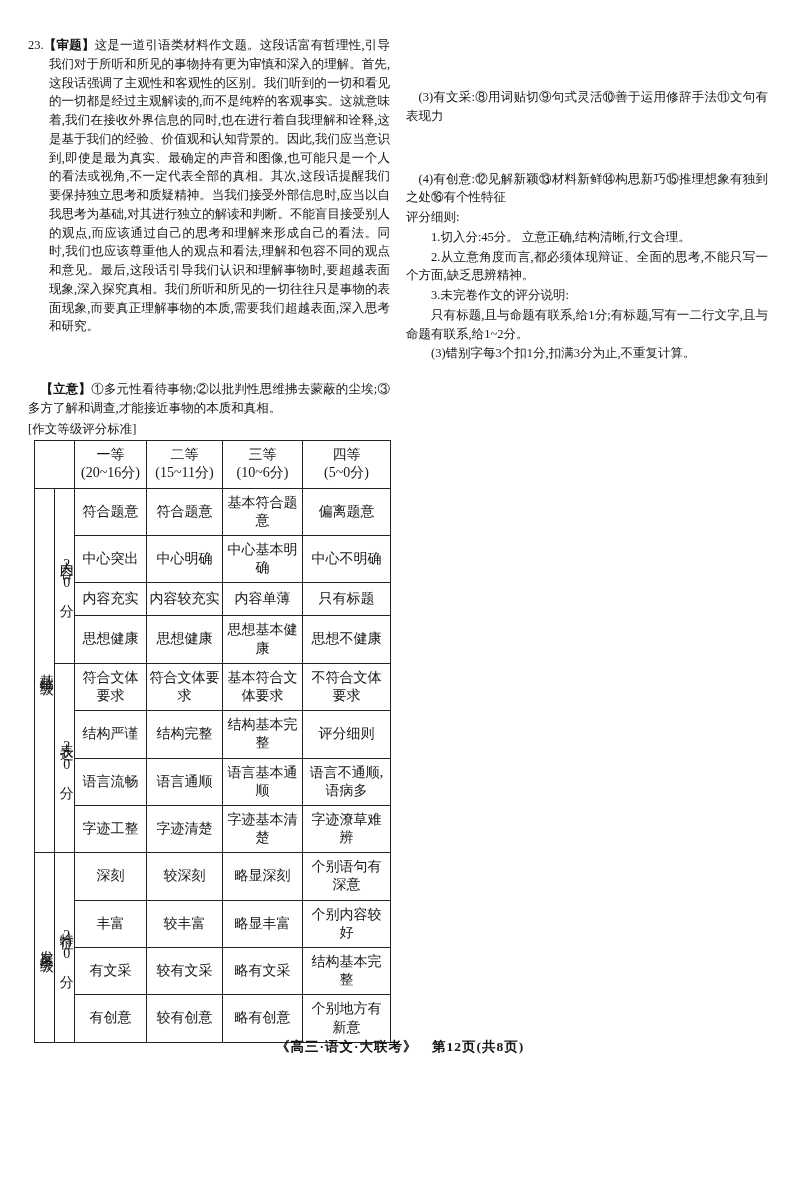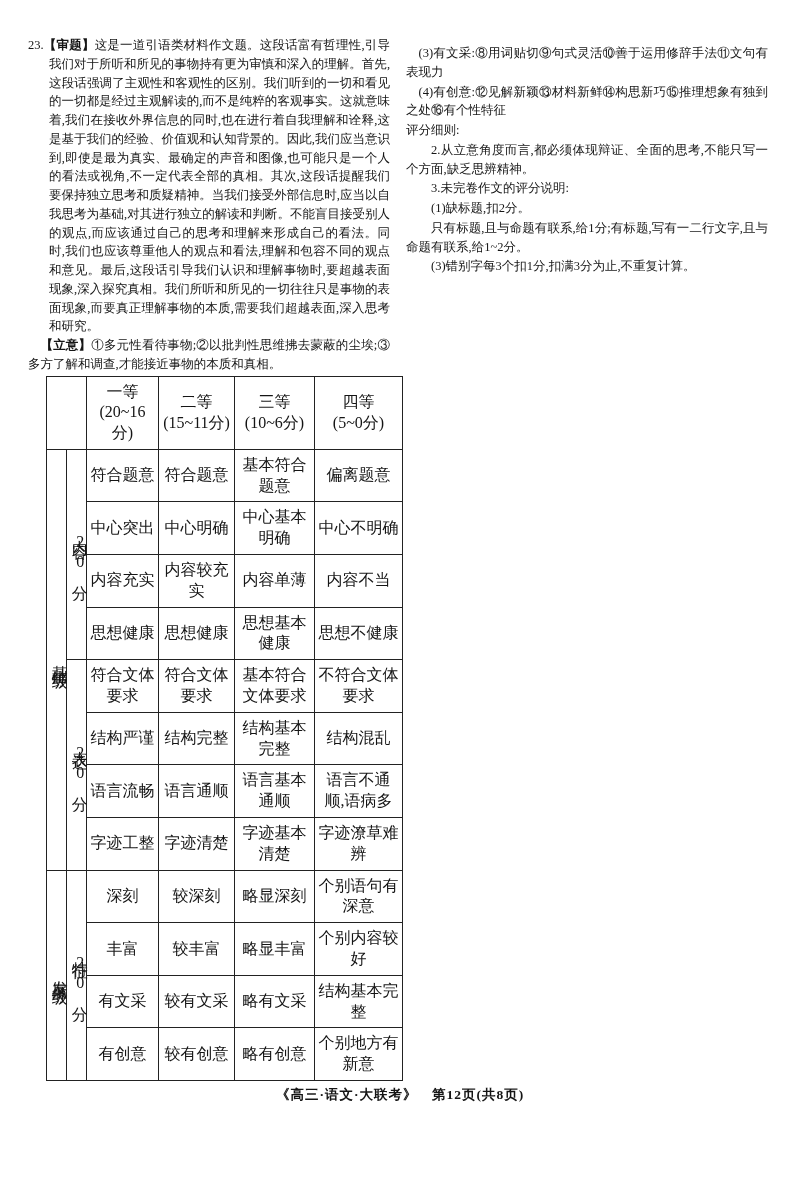--- a/index.html
+++ b/index.html
@@ -18,31 +18,31 @@
   .columns { display:flex; gap:16px; }
   .col {
     width:362px;
     font-size:12.5px;
     line-height:1.5;
     text-align:justify;
   }
   .col.right { padding-top:8px; }
   p { margin:0; }
   .p-hang { padding-left:21px; text-indent:-21px; }
-  .p-ind1 { text-indent:1em; }
+  .p-ind1 { text-indent:1em;margin-top:44px; }
   .p-ind2 { text-indent:2em; }
   .p-noind { text-indent:0; }
   .b { font-weight:bold; }
   .table-title { margin-top:2px; }
   table.rubric {
     border-collapse:collapse;
     table-layout:fixed;
     width:356px;
-    margin:2px 0 4px 18px;
-    font-size:16px;
+    margin:2px 0 4px 6px;
+    font-size:14px;
     line-height:1.3;
   }
   table.rubric td {
     border:1px solid #222;
     text-align:center;
     vertical-align:middle;
     padding:5px 2px;
     height:33px;
     word-break:break-all;
   }
@@ -57,39 +57,40 @@
     writing-mode:vertical-lr;
     text-orientation:upright;
     display:inline-block;
     letter-spacing:3px;
     margin:0 auto;
   }
   .notes { margin-top:4px; }
   .col.right p { margin-bottom:1px; }
   .footer {
     position:absolute;
-    top:1086px; left:0;
+    top:1038px; left:0;
     width:100%;
     text-align:center;
     font-weight:bold;
     font-size:13.5px;
     letter-spacing:1px;
   }
 </style>
 </head>
 <body>
 
 <div class="page">
   <div class="columns">
 
     <div class="col left">
       <p class="p-hang"><span>23.</span><span class="b">【审题】</span><span>这是一道引语类材料作文题。这段话富有哲理性,引导我们对于所听和所见的事物持有更为审慎和深入的理解。首先,这段话强调了主观性和客观性的区别。我们听到的一切和看见的一切都是经过主观解读的,而不是纯粹的客观事实。这就意味着,我们在接收外界信息的同时,也在进行着自我理解和诠释,这是基于我们的经验、价值观和认知背景的。因此,我们应当意识到,即使是最为真实、最确定的声音和图像,也可能只是一个人的看法或视角,不一定代表全部的真相。其次,这段话提醒我们要保持独立思考和质疑精神。当我们接受外部信息时,应当以自我思考为基础,对其进行独立的解读和判断。不能盲目接受别人的观点,而应该通过自己的思考和理解来形成自己的看法。同时,我们也应该尊重他人的观点和看法,理解和包容不同的观点和意见。最后,这段话引导我们认识和理解事物时,要超越表面现象,深入探究真相。我们所听和所见的一切往往只是事物的表面现象,而要真正理解事物的本质,需要我们超越表面,深入思考和研究。</span></p>
 
       <p class="p-ind1"><span class="b">【立意】</span><span>①多元性看待事物;②以批判性思维拂去蒙蔽的尘埃;③多方了解和调查,才能接近事物的本质和真相。</span></p>
 
+      <p class="table-title">[作文等级评分标准]</p>
 
       <table class="rubric">
         <colgroup>
           <col class="c-lvl">
             <col class="c-sub">
             <col class="c-g1">
             <col class="c-g2">
             <col class="c-g3">
             <col class="c-g4">
         </colgroup>
@@ -116,40 +117,40 @@
           <tr>
             <td>中心突出</td>
             <td>中心明确</td>
             <td>中心基本明确</td>
             <td>中心不明确</td>
           </tr>
           <tr>
             <td>内容充实</td>
             <td>内容较充实</td>
             <td>内容单薄</td>
-            <td>内容不当</td>
+            <td>只有标题</td>
           </tr>
           <tr>
             <td>思想健康</td>
             <td>思想健康</td>
             <td>思想基本健康</td>
             <td>思想不健康</td>
           </tr>
           <tr>
             <td rowspan="4"><span class="vert">表达20分</span></td>
             <td>符合文体要求</td>
             <td>符合文体要求</td>
             <td>基本符合文体要求</td>
             <td>不符合文体要求</td>
           </tr>
           <tr>
             <td>结构严谨</td>
             <td>结构完整</td>
             <td>结构基本完整</td>
-            <td>结构混乱</td>
+            <td>评分细则</td>
           </tr>
           <tr>
             <td>语言流畅</td>
             <td>语言通顺</td>
             <td>语言基本通顺</td>
             <td>语言不通顺,语病多</td>
           </tr>
           <tr>
             <td>字迹工整</td>
             <td>字迹清楚</td>
@@ -184,23 +185,23 @@
           </tr>
         </tbody>
       </table>
 
     </div>
 
     <div class="col right">
       <p class="p-ind1">(3)有文采:⑧用词贴切⑨句式灵活⑩善于运用修辞手法⑪文句有表现力</p>
       <p class="p-ind1">(4)有创意:⑫见解新颖⑬材料新鲜⑭构思新巧⑮推理想象有独到之处⑯有个性特征</p>
       <p class="p-noind">评分细则:</p>
+      <p class="p-ind2">1.切入分:45分。 立意正确,结构清晰,行文合理。</p>
       <p class="p-ind2">2.从立意角度而言,都必须体现辩证、全面的思考,不能只写一个方面,缺乏思辨精神。</p>
       <p class="p-ind2">3.未完卷作文的评分说明:</p>
-      <p class="p-ind2">(1)缺标题,扣2分。</p>
       <p class="p-ind2">只有标题,且与命题有联系,给1分;有标题,写有一二行文字,且与命题有联系,给1~2分。</p>
       <p class="p-ind2">(3)错别字每3个扣1分,扣满3分为止,不重复计算。</p>
     </div>
 
   </div>
 
   <div class="footer">《高三·语文·大联考》　第12页(共8页)</div>
 </div>
 
 </body></html>

